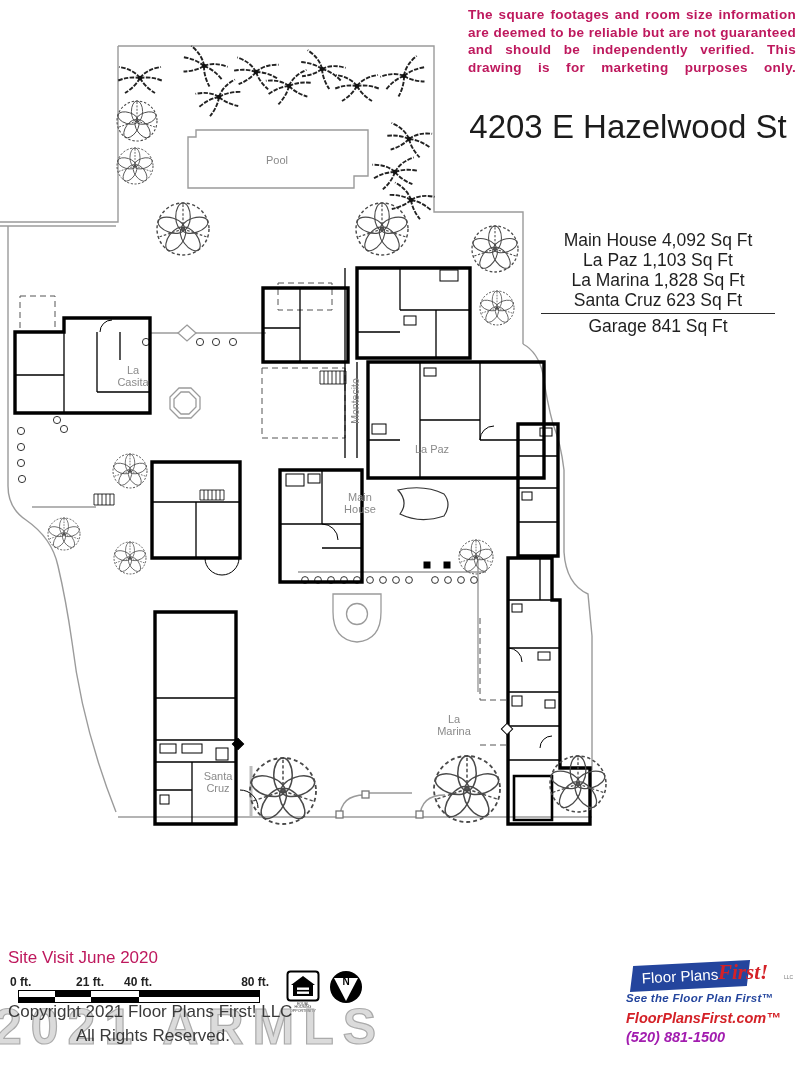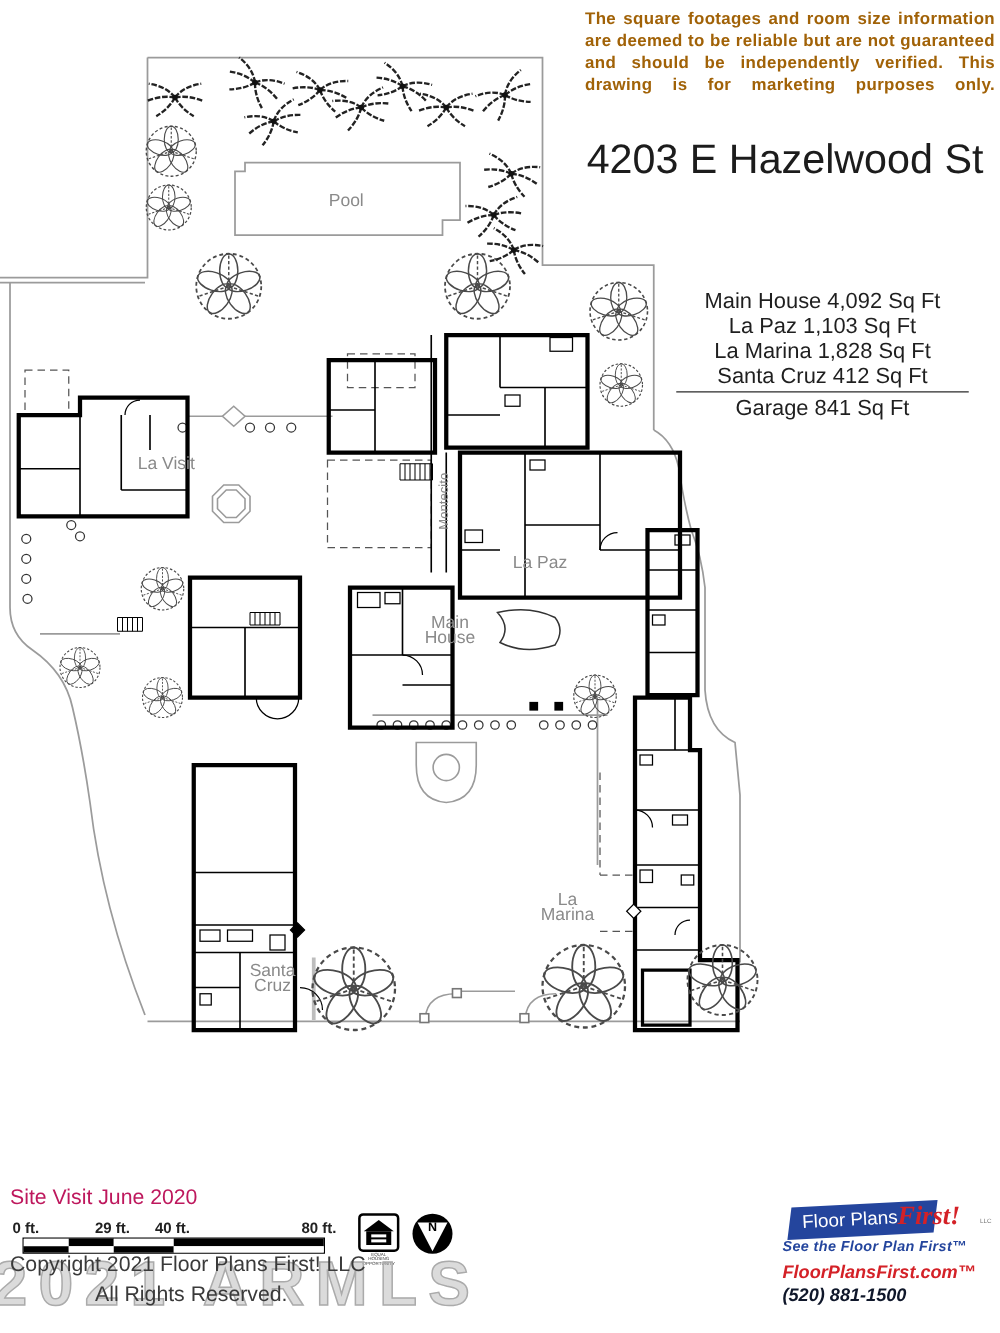--- a/index.html
+++ b/index.html
@@ -1,26 +1,26 @@
 <!DOCTYPE html>
 <html><head>
 <meta charset="utf-8">
 <style>
   html,body{margin:0;padding:0;background:#fff;}
   .page{position:relative;width:800px;height:1066px;background:#fff;overflow:hidden;
         font-family:"Liberation Sans",sans-serif;color:#222;}
   .abs{position:absolute;}
   
-  .disclaimer{left:468px;top:6px;width:328px;font-size:13.5px;line-height:17.5px;color:#a16207;
+  .disclaimer{left:468px;top:6px;width:328px;font-size:13.5px;line-height:17.5px;color:#be185d;
               text-align:justify;text-align-last:justify;font-weight:bold;letter-spacing:.3px;}
   .title{left:458px;top:108px;width:340px;font-size:33px;color:#1c1c1c;text-align:center;white-space:nowrap;}
   .areas{left:518px;top:230px;width:280px;font-size:17.5px;line-height:20px;text-align:center;color:#1f1f1f;}
   .areas .rule{width:234px;margin:3px auto 2px auto;border-top:1.6px solid #2b2b2b;}
   
-  .plabel{color:#8a8a8a;font-size:14px;line-height:12px;text-align:center;}
+  .plabel{color:#8a8a8a;font-size:11px;line-height:12px;text-align:center;}
   .vlabel{color:#8a8a8a;font-size:10.5px;transform:rotate(-90deg);transform-origin:0 0;width:62px;text-align:center;}
   
   .sitevisit{left:8px;top:948px;font-size:17px;color:#be185d;}
   .scalebar{left:18px;top:990px;width:240px;height:12px;}
   .scalebar .bar{position:absolute;left:0;top:0;width:240px;border:1px solid #000;}
   .scalebar .row{display:flex;height:5.5px;}
   .seg-b{background:#000;} .seg-w{background:#fff;}
   .tick{position:absolute;top:-15px;font-size:12px;font-weight:bold;color:#222;white-space:nowrap;}
   .copy1{left:8px;top:1002px;width:300px;font-size:17px;color:#3a3a3a;}
   .copy2{left:8px;top:1026px;width:290px;font-size:17px;color:#3a3a3a;text-align:center;}
@@ -30,21 +30,21 @@
   .logo{left:622px;top:960px;width:176px;}
   .logo .plate{position:absolute;left:10px;top:3px;width:116px;height:26px;background:#24459d;
                transform:skewX(-10deg) rotate(-3deg);}
   .logo .plate span{position:absolute;left:10px;top:4px;color:#fff;font-size:15px;transform:skewX(10deg);}
   .logo .first{position:absolute;left:96px;top:0px;color:#d42127;font-size:21px;font-weight:bold;
                font-style:italic;font-family:Liberation Serif, serif;}
   .logo .llc{position:absolute;left:162px;top:14px;color:#777;font-size:5px;}
   .logo .tag{position:absolute;left:4px;top:32px;width:172px;color:#24459d;font-size:11.5px;
              font-style:italic;font-weight:bold;letter-spacing:.3px;}
   .logo .site{position:absolute;left:4px;top:50px;color:#d42127;font-size:14.5px;font-weight:bold;font-style:italic;}
-  .logo .phone{position:absolute;left:4px;top:69px;color:#0f172a;font-size:14.5px;font-weight:bold;font-style:italic;}
+  .logo .phone{position:absolute;left:4px;top:69px;color:#a21caf;font-size:14.5px;font-weight:bold;font-style:italic;}
 </style>
 </head>
 <body>
 
 <div class="page">
 
   <svg class="abs" style="left:0;top:0" width="800" height="1066" viewBox="0 0 800 1066">
     <defs>
       <g id="tree" stroke="#4a4a4a" fill="none">
         <circle r="20" stroke-width="1.1" stroke-dasharray="2.4 1.8"></circle>
@@ -238,44 +238,44 @@
       <use href="#palm" transform="translate(322,69) rotate(25)"></use>
       <use href="#palm" transform="translate(357,86)"></use>
       <use href="#palm" transform="translate(404,76) rotate(-30)"></use>
       <use href="#palm" transform="translate(409,139) rotate(15)"></use>
       <use href="#palm" transform="translate(395,172) rotate(-10)"></use>
       <use href="#palm" transform="translate(411,200) rotate(20)"></use>
     </g>
   </svg>
 
   <span class="abs plabel" style="left:252px;top:154px;width:50px">Pool</span>
-  <span class="abs plabel" style="left:110px;top:364px;width:46px">La Visit</span>
+  <span class="abs plabel" style="left:110px;top:364px;width:46px">La Casita</span>
   <span class="abs vlabel" style="left:349px;top:432px">Montecito</span>
   <span class="abs plabel" style="left:408px;top:443px;width:48px">La Paz</span>
   <span class="abs plabel" style="left:338px;top:491px;width:44px">Main House</span>
   <span class="abs plabel" style="left:432px;top:713px;width:44px">La Marina</span>
   <span class="abs plabel" style="left:196px;top:770px;width:44px">Santa Cruz</span>
 
   <div class="abs disclaimer">The square footages and room size information are deemed to be reliable but are not guaranteed and should be independently verified. This drawing is for marketing purposes only.</div>
   <div class="abs title">4203 E Hazelwood St</div>
 
   <div class="abs areas">
     <div>Main House 4,092 Sq Ft</div>
     <div>La Paz 1,103 Sq Ft</div>
     <div>La Marina 1,828 Sq Ft</div>
-    <div>Santa Cruz 412 Sq Ft</div>
+    <div>Santa Cruz 623 Sq Ft</div>
     <div class="rule"></div>
     <div>Garage 841 Sq Ft</div>
   </div>
 
   <div class="abs sitevisit">Site Visit June 2020</div>
 
   <div class="abs scalebar">
     <span class="tick" style="left:-8px">0 ft.</span>
-    <span class="tick" style="left:72px;transform:translateX(-50%)">29 ft.</span>
+    <span class="tick" style="left:72px;transform:translateX(-50%)">21 ft.</span>
     <span class="tick" style="left:120px;transform:translateX(-50%)">40 ft.</span>
     <span class="tick" style="left:240px;transform:translateX(-60%)">80 ft.</span>
     <div class="bar">
       <div class="row">
         <div class="seg-w" style="width:36px"></div>
           <div class="seg-b" style="width:36px"></div>
         <div class="seg-w" style="width:48px"></div>
           <div class="seg-b" style="width:120px"></div>
       </div>
       <div class="row">

